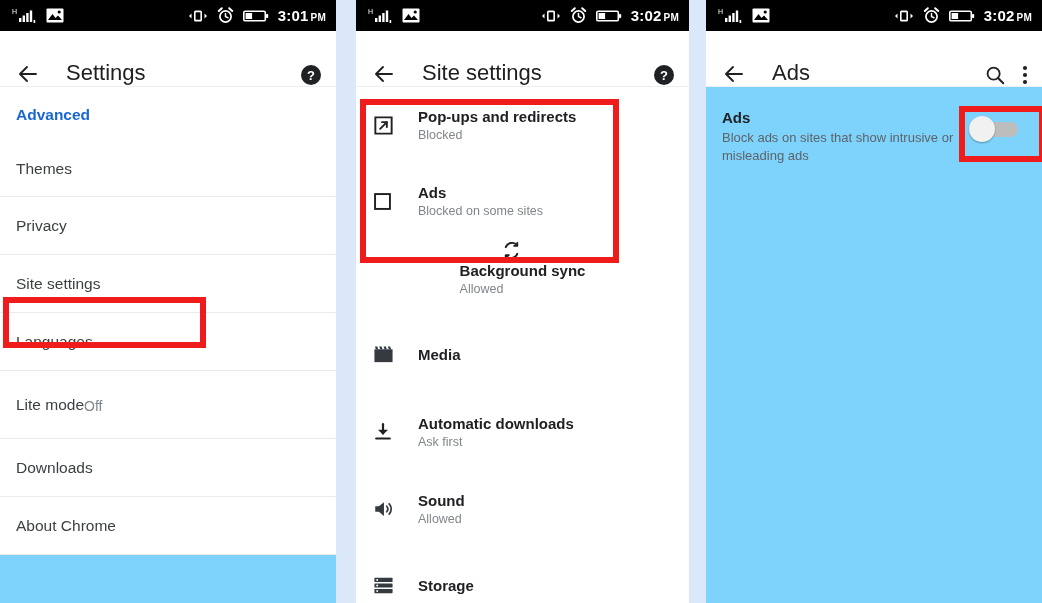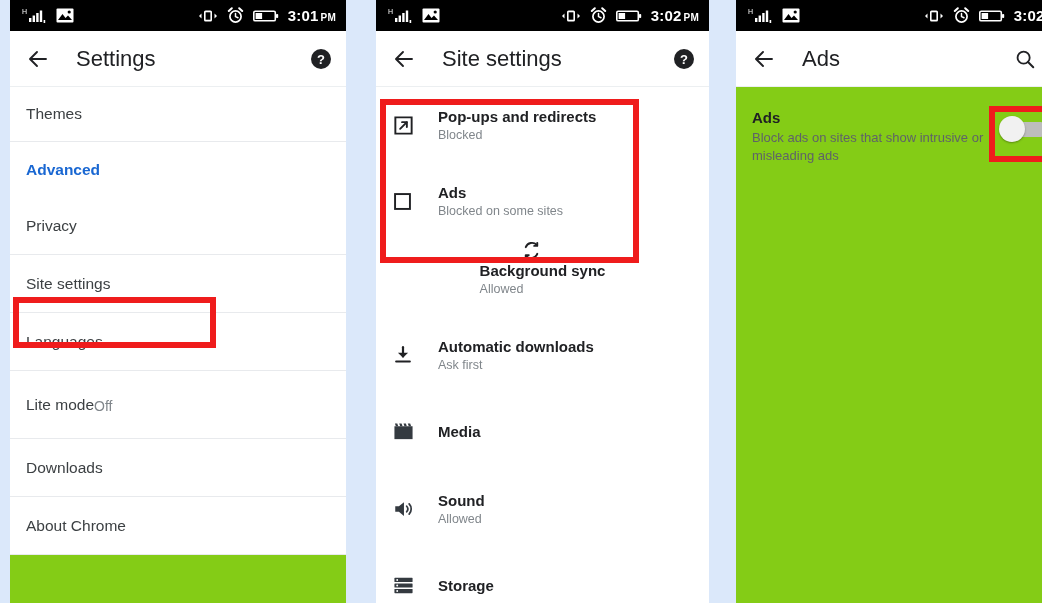--- a/index.html
+++ b/index.html
@@ -10,25 +10,24 @@
     overflow: hidden;
   }
   .screens {
     position: relative;
     width: 1042px; height: 603px;
     display: flex;
     gap: 0;
   }
   .phone {
     position: relative;
-    background: #84cc16;
+    background: #7dd3fc;
     height: 603px;
     overflow: hidden;
     flex: 0 0 auto;
-    margin-left: 10px;
   }
   .phone.p1 { width: 336px; margin-right: 20px; }
   .phone.p2 { width: 333px; margin-right: 17px; }
   .phone.p3 { width: 336px; }
 
   
   .statusbar {
     height: 31px;
     background: #000;
     display: flex;
@@ -43,21 +42,21 @@
     letter-spacing: .2px;
   }
   .sb-ampm { font-size: 10px; font-weight: bold; margin-left: 2px; }
   .ico { display: inline-block; line-height: 0; }
 
   
   .appbar {
     height: 56px;
     background: #fff;
     display: flex;
-    align-items: center;
+    align-items: flex-end;
     padding: 0 14px 0 16px;
     border-bottom: 1px solid #eceff1;
   }
   .appbar .title {
     font-size: 22px;
     color: #202124;
     margin-left: 26px;
     font-weight: 400;
     white-space: nowrap;
   }
@@ -207,25 +206,25 @@
       <span class="spacer"></span>
       <span class="act ico">
         <svg width="22" height="22" viewBox="0 0 22 22">
           <circle cx="11" cy="11" r="10" fill="#202124"></circle>
           <text x="11" y="16" font-size="13" font-weight="bold" fill="#fff" text-anchor="middle" font-family="Liberation Sans, sans-serif">?</text>
         </svg>
       </span>
     </div>
 
     <div class="list">
+      <div class="row plain nodivider" style="height:55px;">
+        <span class="label link">Advanced</span>
+      </div>
       <div class="row plain" style="height:55px;">
         <span class="label">Themes</span>
-      </div>
-      <div class="row plain nodivider" style="height:55px;">
-        <span class="label link">Advanced</span>
       </div>
       <div class="row plain" style="height:58px;">
         <span class="label">Privacy</span>
       </div>
       <div class="row plain" style="height:58px;">
         <span class="label">Site settings</span>
       </div>
       <div class="row plain" style="height:58px;">
         <span class="label">Languages</span>
       </div>
@@ -350,44 +349,44 @@
           </svg>
         </span>
         <span class="txt">
           <span class="t1">Background sync</span>
           <span class="t2">Allowed</span>
         </span>
       </div>
 
       <div class="irow" style="height:77px;">
         <span class="iwrap ico">
-          <svg width="22" height="22" viewBox="0 0 24 24">
-            <path d="M12 3.5 V13.5" stroke="#202124" stroke-width="2.4" stroke-linecap="round"></path>
-            <path d="M6.5 9.5 L12 15 L17.5 9.5 Z" fill="#202124"></path>
-            <path d="M4.5 19 H19.5" stroke="#202124" stroke-width="2.2" stroke-linecap="round"></path>
-          </svg>
-        </span>
-        <span class="txt">
-          <span class="t1">Automatic downloads</span>
-          <span class="t2">Ask first</span>
-        </span>
-      </div>
-
-      <div class="irow" style="height:77px;">
-        <span class="iwrap ico">
           <svg width="23" height="21" viewBox="0 0 24 22">
             <path d="M2.5 5.5 H21.5 V19 H2.5 Z" fill="#343a40"></path>
             <path d="M3 2.5 L5.5 2.5 L6.5 5.5 L4 5.5 Z" fill="#343a40"></path>
             <path d="M7.5 2.5 L10 2.5 L11 5.5 L8.5 5.5 Z" fill="#343a40"></path>
             <path d="M12 2.5 L14.5 2.5 L15.5 5.5 L13 5.5 Z" fill="#343a40"></path>
             <path d="M16.5 2.5 L19 2.5 L20 5.5 L17.5 5.5 Z" fill="#343a40"></path>
           </svg>
         </span>
         <span class="txt">
           <span class="t1">Media</span>
+        </span>
+      </div>
+
+      <div class="irow" style="height:77px;">
+        <span class="iwrap ico">
+          <svg width="22" height="22" viewBox="0 0 24 24">
+            <path d="M12 3.5 V13.5" stroke="#202124" stroke-width="2.4" stroke-linecap="round"></path>
+            <path d="M6.5 9.5 L12 15 L17.5 9.5 Z" fill="#202124"></path>
+            <path d="M4.5 19 H19.5" stroke="#202124" stroke-width="2.2" stroke-linecap="round"></path>
+          </svg>
+        </span>
+        <span class="txt">
+          <span class="t1">Automatic downloads</span>
+          <span class="t2">Ask first</span>
         </span>
       </div>
 
       <div class="irow" style="height:77px;">
         <span class="iwrap ico">
           <svg width="23" height="22" viewBox="0 0 24 24">
             <path d="M3 9 H7 L12.5 4.5 V19.5 L7 15 H3 Z" fill="#343a40"></path>
             <path d="M15.5 9 A4.6 4.6 0 0 1 15.5 15" fill="none" stroke="#343a40" stroke-width="1.9" stroke-linecap="round"></path>
             <path d="M18.2 6.5 A8 8 0 0 1 18.2 17.5" fill="none" stroke="#343a40" stroke-width="1.9" stroke-linecap="round"></path>
           </svg>

